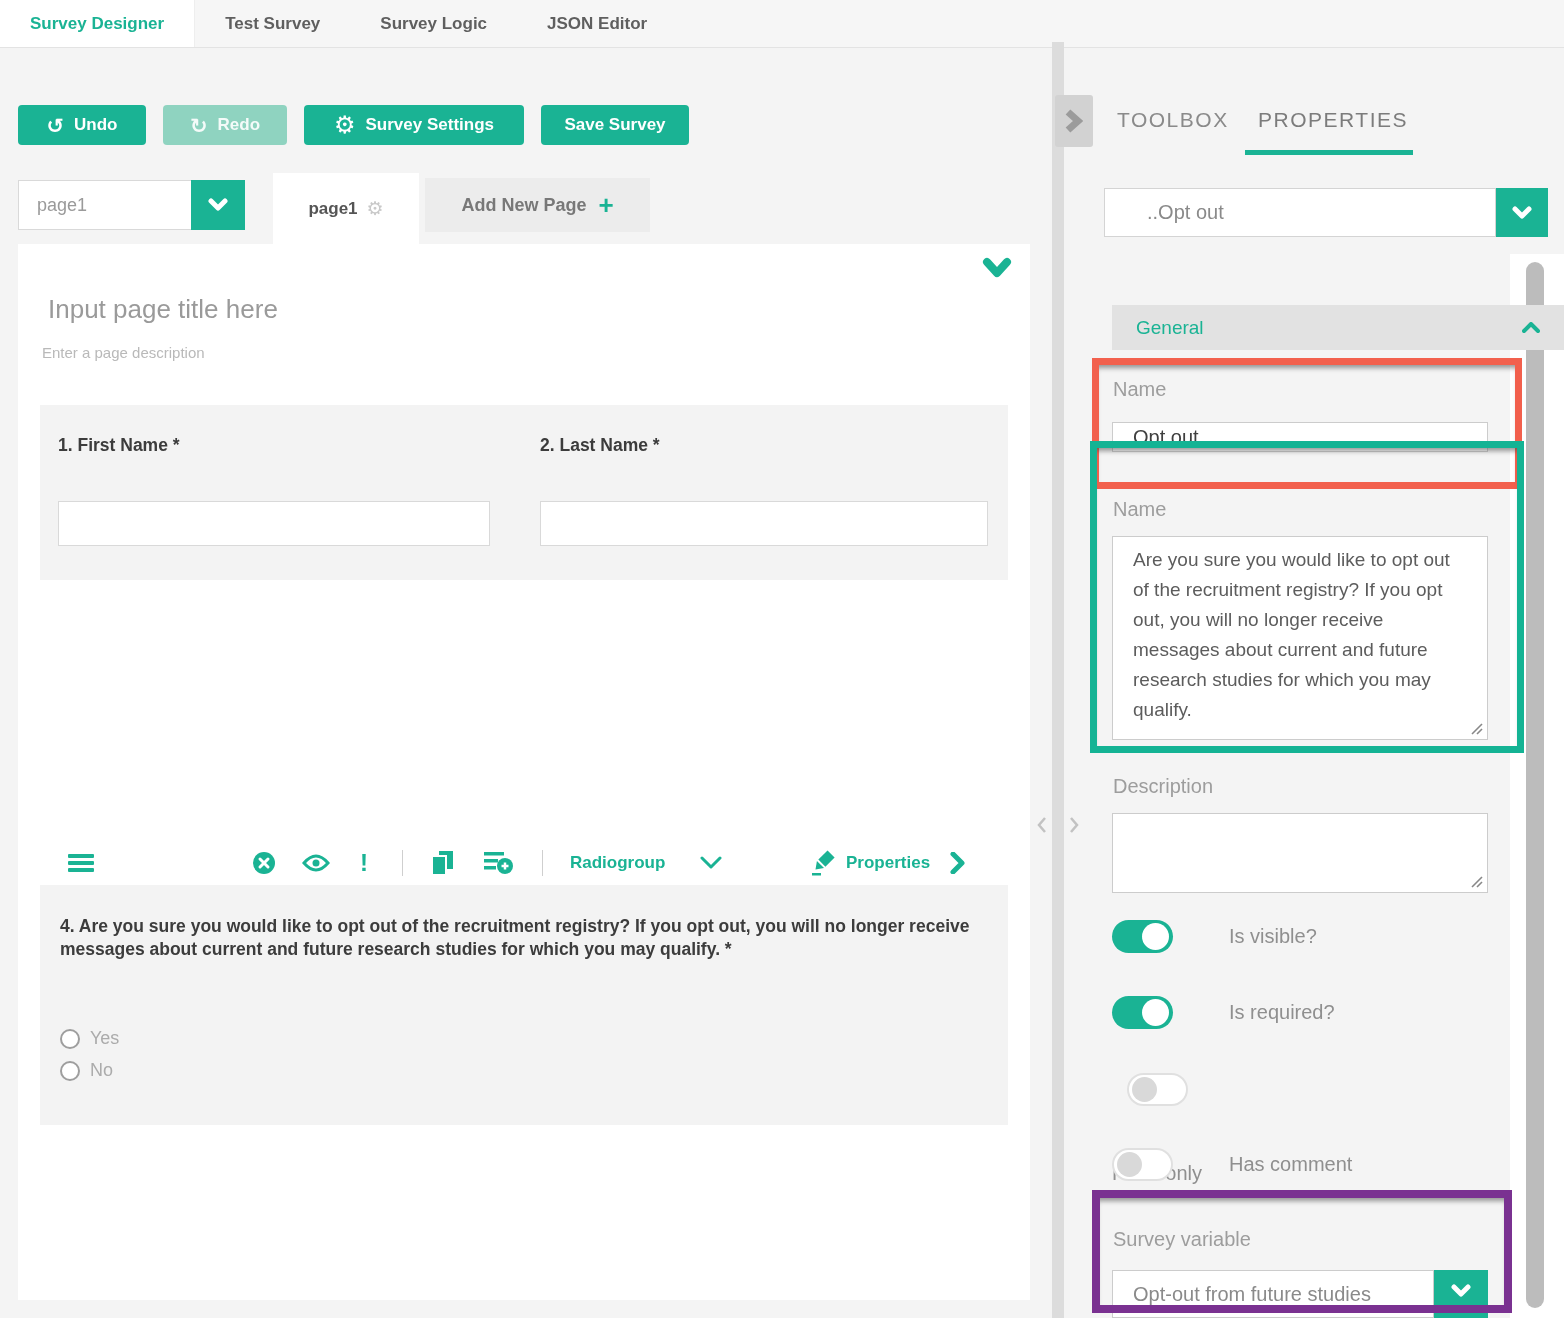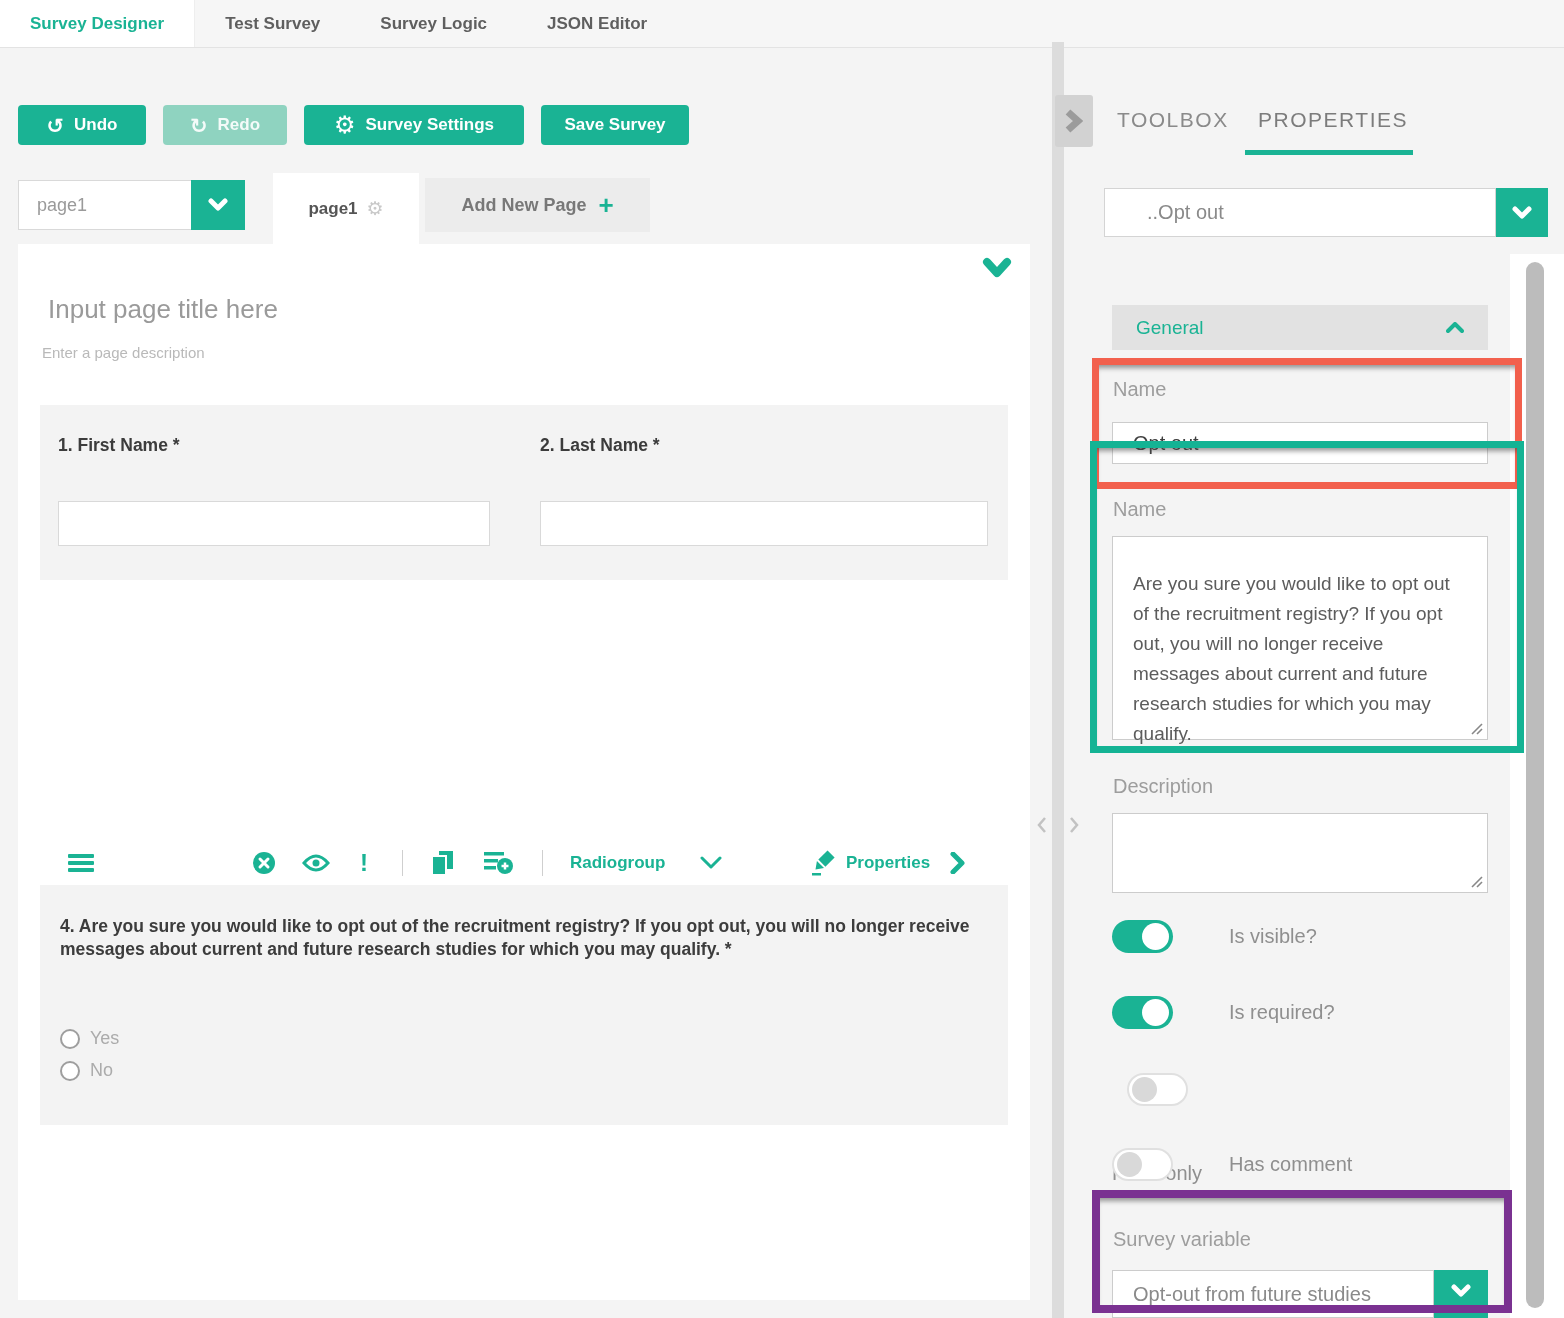--- a/index.html
+++ b/index.html
@@ -74,29 +74,29 @@
 
   .obj-select { position:absolute; left:40px; top:140px; width:444px; height:49px; }
   .obj-select .val { position:absolute; left:0; top:0; width:392px; height:49px; background:#fff;
         border:1px solid #d4d4d4; color:#8a8a8a; font-size:20px; display:flex; align-items:center; padding-left:42px; }
   .obj-select .btn-dd { position:absolute; right:0; top:0; width:52px; height:49px; background:#1ab394;
         display:flex; align-items:center; justify-content:center; cursor:pointer; }
 
   .scroll-track { position:absolute; left:446px; top:206px; width:54px; height:1064px; background:#fff; }
   .scroll-thumb { position:absolute; left:16px; top:8px; width:18px; height:1046px; background:#bcbcbc; border-radius:9px; }
 
-  .section-header { position:absolute; left:48px; top:257px; width:376px; height:45px; background:#e2e2e2;
+  .section-header { position:absolute; left:48px; top:257px; width:452px; height:45px; background:#e2e2e2;
         display:flex; align-items:center; padding-left:24px; color:#1ab394; font-size:19px; cursor:pointer; }
   .section-header svg { position:absolute; right:24px; top:17px; }
 
   .plabel { position:absolute; left:49px; font-size:20px; color:#9d9d9d; }
   .pinput { position:absolute; left:48px; width:376px; background:#fff; border:1px solid #cccccc;
             font-size:20px; color:#3f3f3f; padding-left:20px; font-family:"Liberation Sans","DejaVu Sans",sans-serif; }
   .textarea-like { position:absolute; left:48px; width:376px; background:#fff; border:1px solid #cccccc;
-            font-size:19px; line-height:30px; color:#5c5c5c; padding:32px 20px; }
+            font-size:19px; line-height:30px; color:#5c5c5c; padding:8px 20px; }
   .resize-grip { position:absolute; right:4px; bottom:4px; }
 
   .toggle-row { position:absolute; left:48px; display:flex; align-items:center; gap:56px; }
   .switch { width:61px; height:33px; border-radius:17px; position:relative; cursor:pointer; }
   .switch.on { background:#1ab394; }
   .switch.on .knob { position:absolute; right:4px; top:3px; width:27px; height:27px; border-radius:50%; background:#fff; }
   .switch.off { background:#fff; border:2px solid #e0e0e0; }
   .switch.off .knob { position:absolute; left:3px; top:2px; width:25px; height:25px; border-radius:50%; background:#d9d9d9; }
   .toggle-label { font-size:20px; color:#8f8f8f; }
 
@@ -293,21 +293,21 @@
     </div>
 
     <div class="section-header">
       <span>General</span>
       <svg width="18" height="12" viewBox="0 0 18 12">
         <polyline points="2,9 9,2 16,9" fill="none" stroke="#1ab394" stroke-width="4" stroke-linecap="round" stroke-linejoin="round"></polyline>
       </svg>
     </div>
 
     <div class="plabel" style="top:330px;">Name</div>
-    <input class="pinput" style="top: 374px; height: 42px;" readonly="" value="Opt out">
+    <input class="pinput" style="top: 374px; height: 30px;" readonly="" value="Opt out">
 
     <div class="plabel" style="top:450px;">Name</div>
     <div class="textarea-like" style="top:488px; height:204px;">
       <span>Are you sure you would like to opt out of the recruitment registry? If you opt out, you will no longer receive messages about current and future research studies for which you may qualify.</span>
       <svg class="resize-grip" width="14" height="14" viewBox="0 0 14 14">
         <line x1="3" y1="13" x2="13" y2="3" stroke="#888" stroke-width="1.6"></line>
         <line x1="8" y1="13" x2="13" y2="8" stroke="#888" stroke-width="1.6"></line>
       </svg>
     </div>
 

